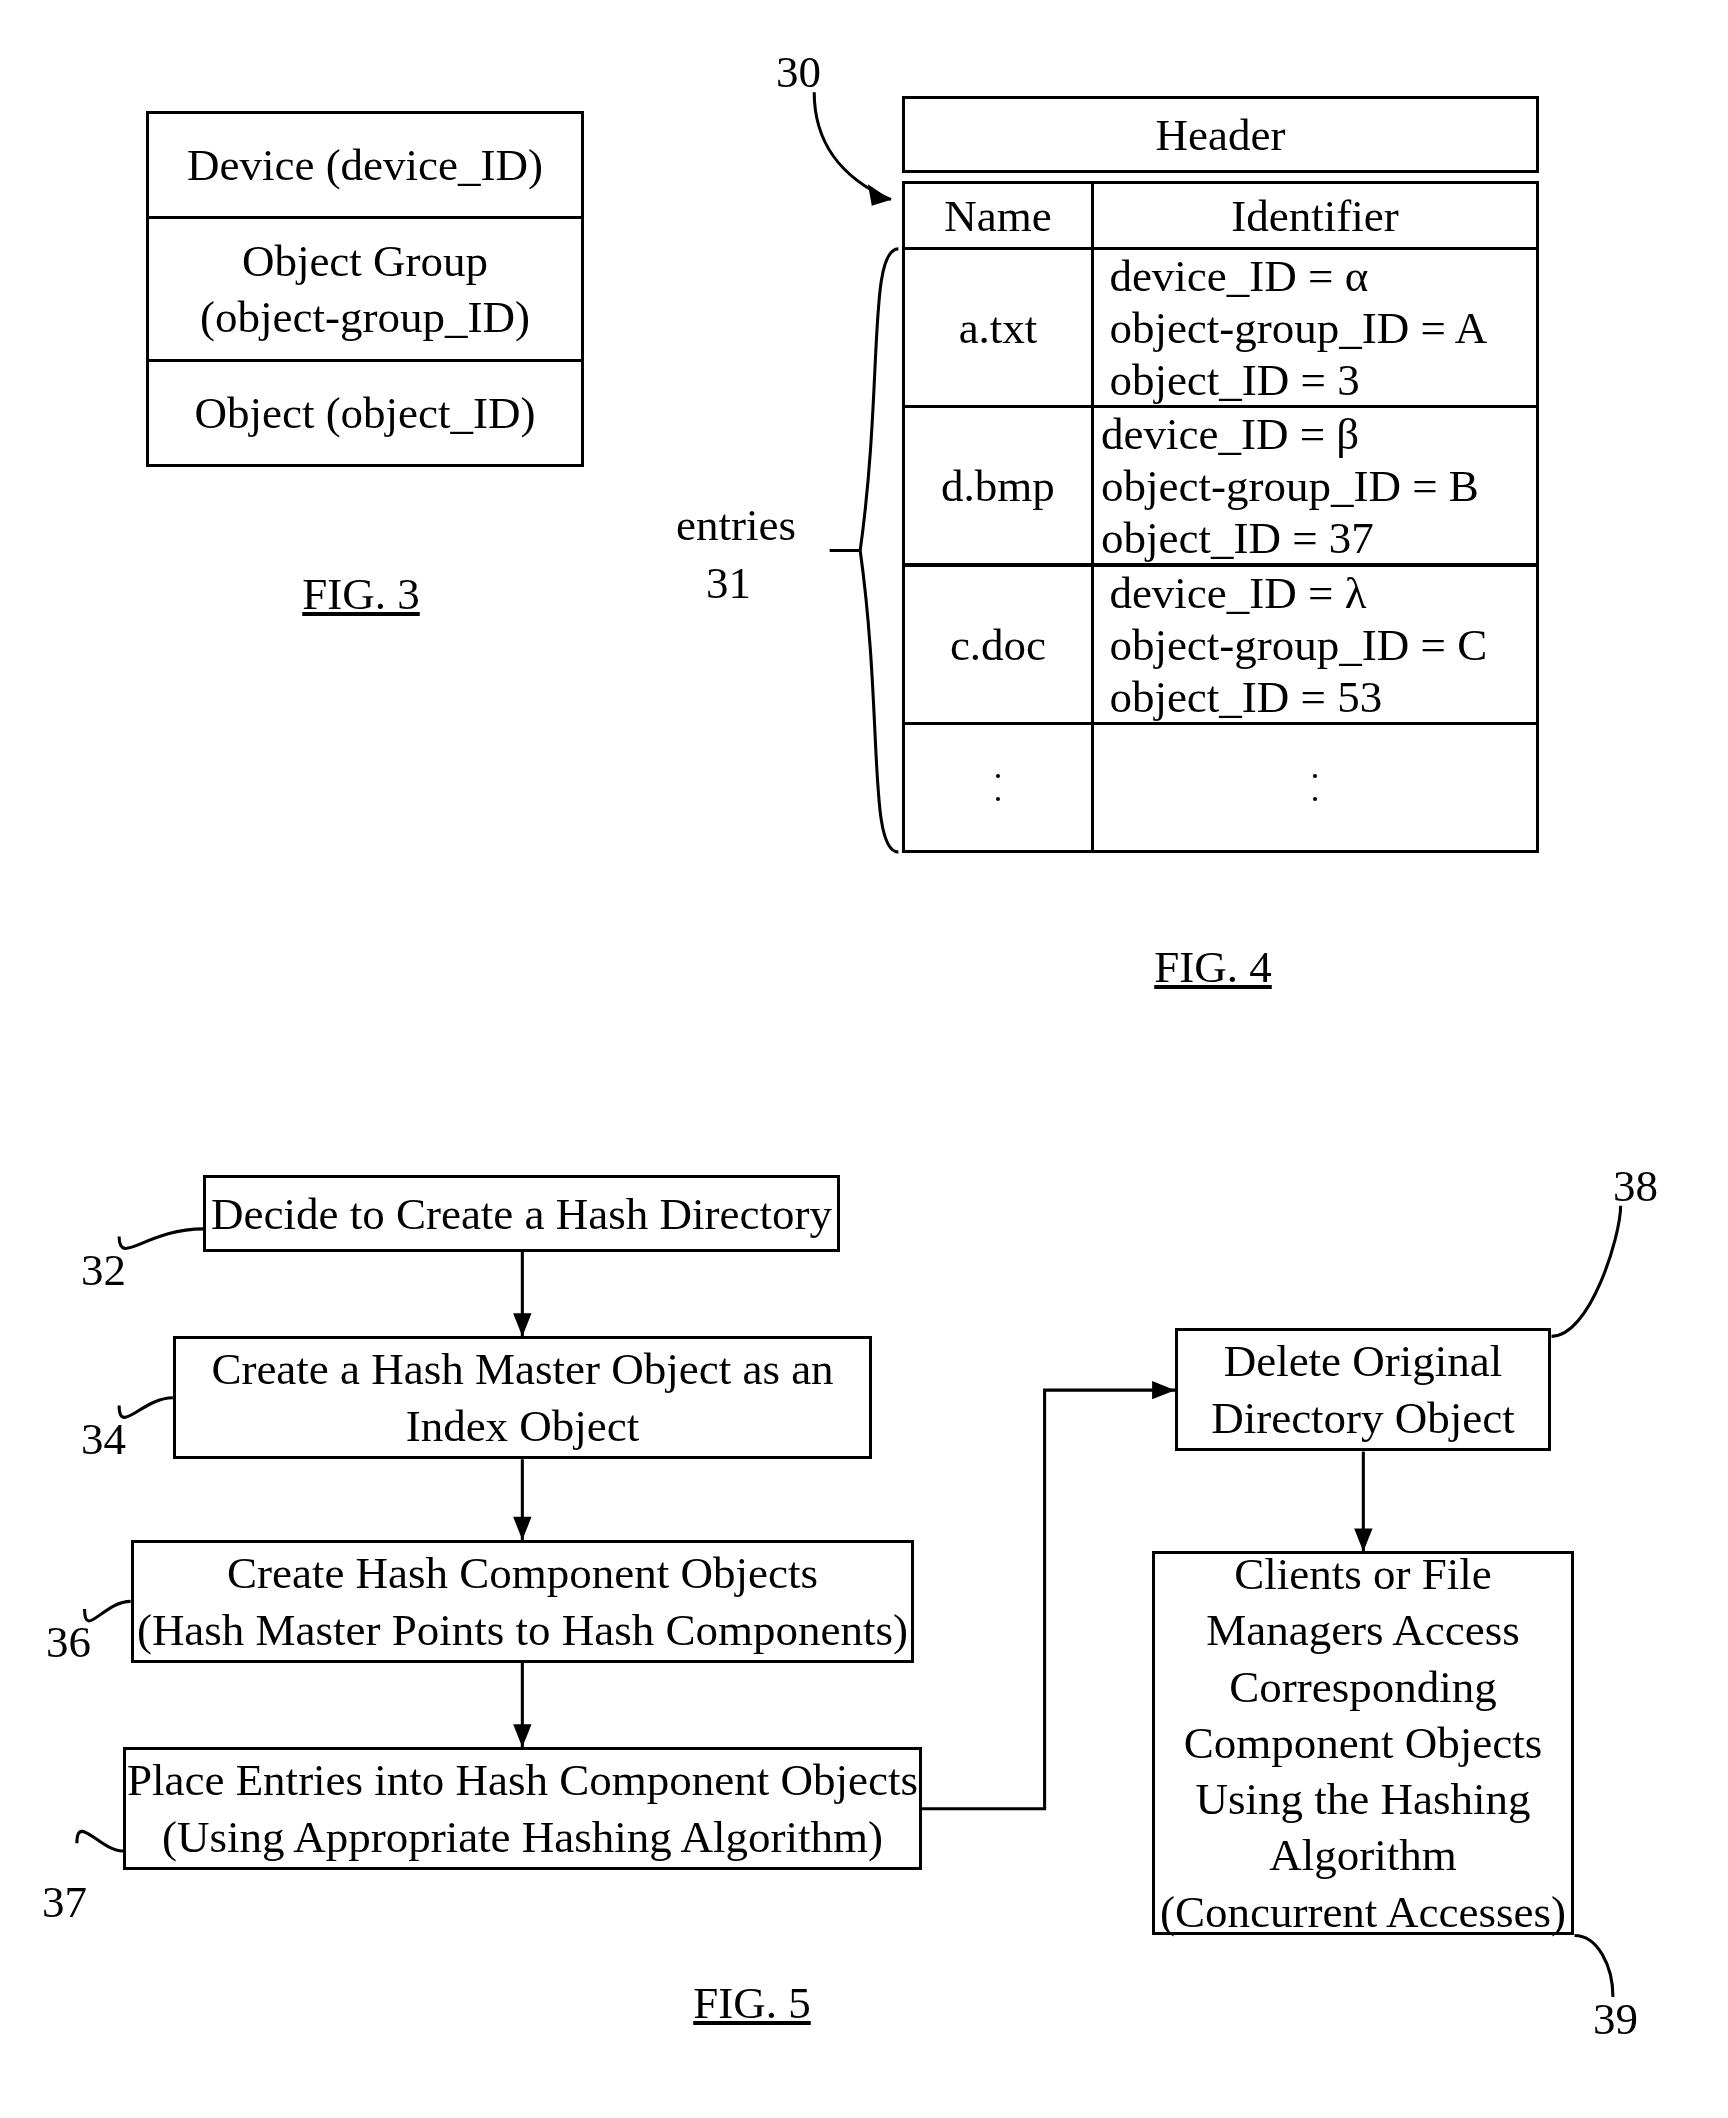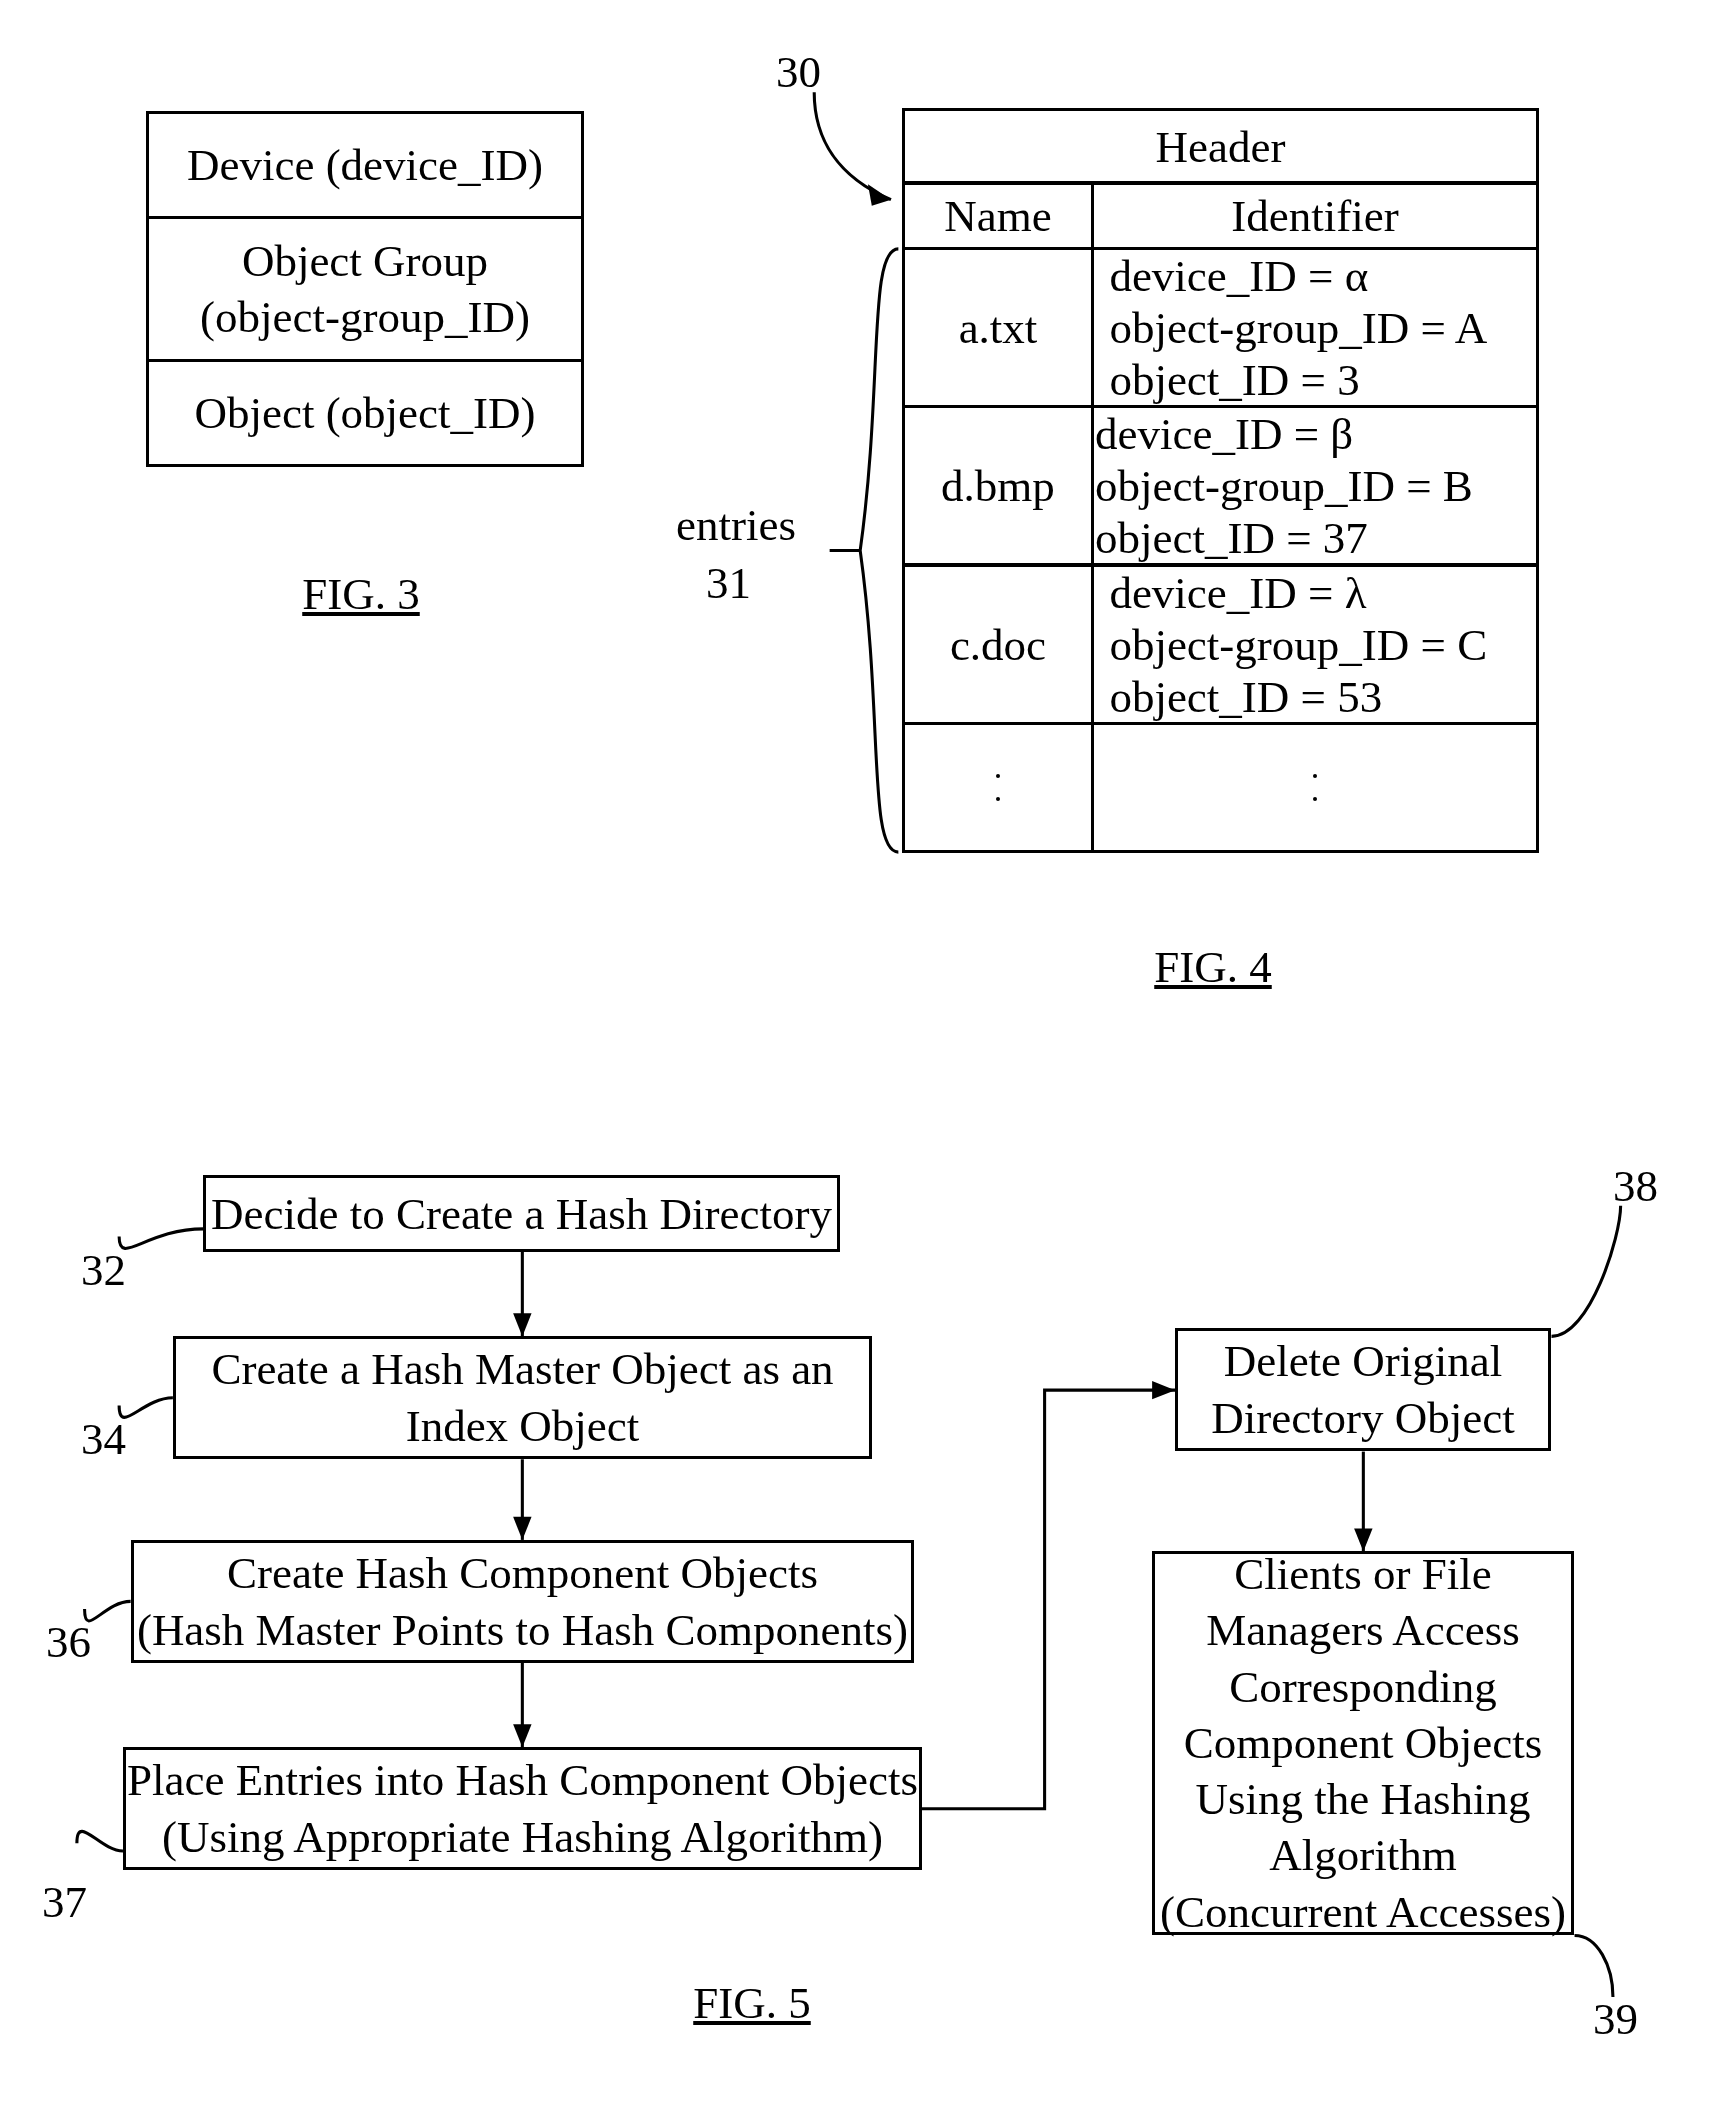--- a/index.html
+++ b/index.html
@@ -30,21 +30,21 @@
     <div class="center txt" style="width:100%;height:100%;white-space:pre-line;border-radius:6px;">Object (object_ID)</div>
   </div>
   <div class="cap capu" style="left:246px;top:568px;width:230px;">FIG. 3</div>
 
   <svg class="abs" style="left:0;top:0;" width="1729" height="1075" viewBox="0 0 2251 1400">
     <path d="M1060 120 C1060 180 1090 230 1160 260"></path>
     <polygon class="arrowhead" points="1160,260 1130,240 1135,268"></polygon>
   </svg>
   <div class="txt" style="position:absolute;left:776px;top:46px;">30</div>
 
-  <div class="box" style="left:902px;top:108px;width:637px;height:77px;">
+  <div class="box" style="left:902px;top:96px;width:637px;height:77px;">
     <div class="center txt" style="width:100%;height:100%;">Header</div>
   </div>
 
   <div class="box" style="left:902px;top:181px;width:192px;height:69px;">
     <div class="center txt" style="width:100%;height:100%;">Name</div>
   </div>
   <div class="box" style="left:1091px;top:181px;width:448px;height:69px;">
     <div class="center txt" style="width:100%;height:100%;text-align:right;">Identifier</div>
   </div>
 
@@ -53,21 +53,21 @@
   </div>
   <div class="box" style="left:1091px;top:247px;width:448px;height:161px;display:flex;flex-direction:column;justify-content:center;padding-left:15.4px;">
     <div class="txt">device_ID = α</div>
     <div class="txt">object-group_ID = A</div>
     <div class="txt">object_ID = 3</div>
   </div>
 
   <div class="box" style="left:902px;top:405px;width:192px;height:161px;">
     <div class="center txt" style="width:100%;height:100%;">d.bmp</div>
   </div>
-  <div class="box" style="left:1091px;top:405px;width:448px;height:161px;display:flex;flex-direction:column;justify-content:center;padding-left:1px;">
+  <div class="box" style="left:1091px;top:405px;width:448px;height:161px;display:flex;flex-direction:column;justify-content:center;padding-left:7px;">
     <div class="txt">device_ID = β</div>
     <div class="txt">object-group_ID = B</div>
     <div class="txt">object_ID = 37</div>
   </div>
 
   <div class="box" style="left:902px;top:564px;width:192px;height:161px;">
     <div class="center txt" style="width:100%;height:100%;">c.doc</div>
   </div>
   <div class="box" style="left:1091px;top:564px;width:448px;height:161px;display:flex;flex-direction:column;justify-content:center;padding-left:15.4px;">
     <div class="txt">device_ID = λ</div>

